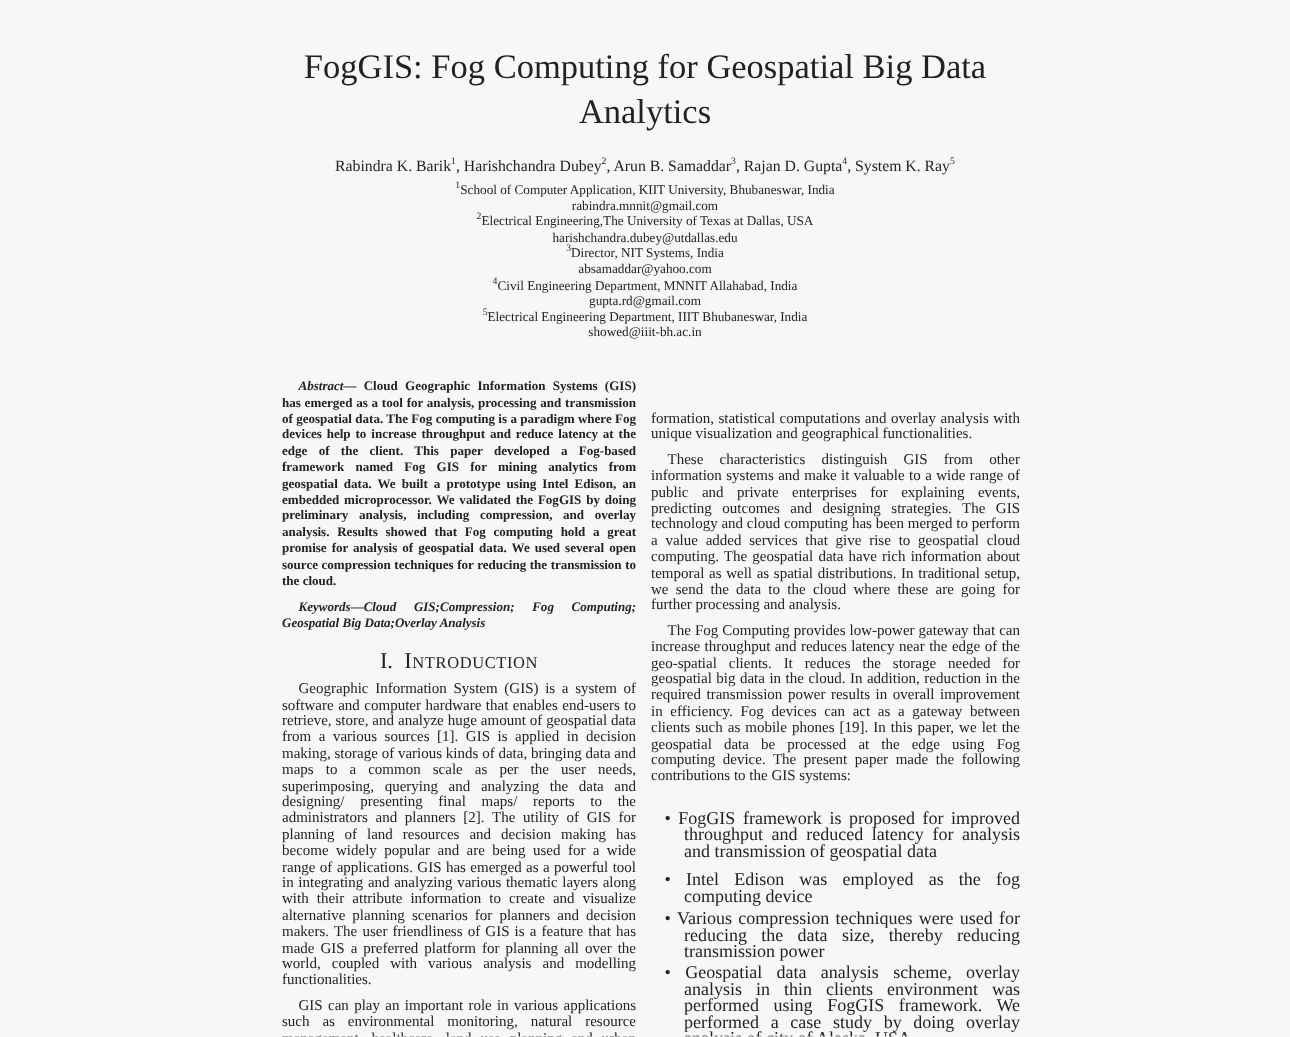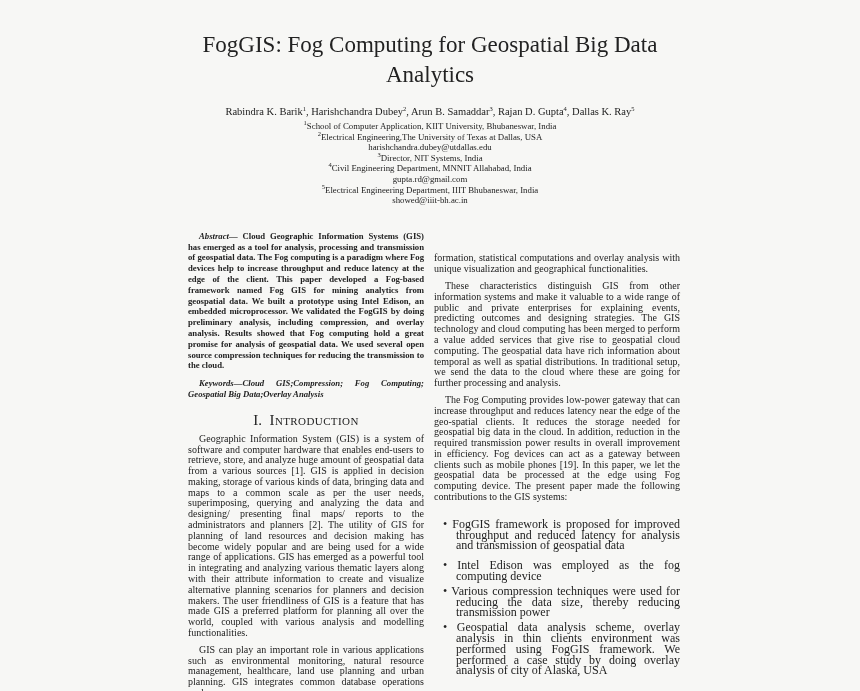--- a/index.html
+++ b/index.html
@@ -102,27 +102,29 @@
   ul.bullets li + li.spaced { margin-top: 9px; }
   ul.bullets li::before { content: "\2022\00a0"; }
 </style>
 </head>
 <body>
 
 <div class="sheet">
 
   <h1 class="title"><span>FogGIS: Fog Computing for Geospatial Big Data</span><br><span>Analytics</span></h1>
 
-  <div class="authors"><span><span>Rabindra K. Barik</span><sup>1</sup><span>, </span></span><span><span>Harishchandra Dubey</span><sup>2</sup><span>, </span></span><span><span>Arun B. Samaddar</span><sup>3</sup><span>, </span></span><span><span>Rajan D. Gupta</span><sup>4</sup><span>, </span></span><span><span>Dallas K. Ray</span><sup>5</sup><span></span></span></div>
+  <div class="authors"><span><span>Rabindra K. Barik</span><sup>1</sup><span>, </span></span><span><span>Harishchandra Dubey</span><sup>2</sup><span>, </span></span><span><span>Arun B. Samaddar</span><sup>3</sup><span>, </span></span><span><span>Rajan D. Gupta</span><sup>4</sup><span>, </span></span><span><span>System K. Ray</span><sup>5</sup><span></span></span></div>
 
   <div class="affils">
     <div class="affil"><sup>1</sup><span>School of Computer Application, KIIT University, Bhubaneswar, India</span></div>
+    <div class="affil"><sup></sup><span>rabindra.mnnit@gmail.com</span></div>
     <div class="affil"><sup>2</sup><span>Electrical Engineering,The University of Texas at Dallas, USA</span></div>
     <div class="affil"><sup></sup><span>harishchandra.dubey@utdallas.edu</span></div>
     <div class="affil"><sup>3</sup><span>Director, NIT Systems, India</span></div>
+    <div class="affil"><sup></sup><span>absamaddar@yahoo.com</span></div>
     <div class="affil"><sup>4</sup><span>Civil Engineering Department, MNNIT Allahabad, India</span></div>
     <div class="affil"><sup></sup><span>gupta.rd@gmail.com</span></div>
     <div class="affil"><sup>5</sup><span>Electrical Engineering Department, IIIT Bhubaneswar, India</span></div>
     <div class="affil"><sup></sup><span>showed@iiit-bh.ac.in</span></div>
   </div>
 
   <div class="cols">
 
     <div class="col-left">
       <p class="abstract"><span class="lead">Abstract—</span><span> Cloud Geographic Information Systems (GIS) has emerged as a tool for analysis, processing and transmission of geospatial data. The Fog computing is a paradigm where Fog devices help to increase throughput and reduce latency at the edge of the client. This paper developed a Fog-based framework named Fog GIS for mining analytics from geospatial data. We built a prototype using Intel Edison, an embedded microprocessor. We validated the FogGIS by doing preliminary analysis, including compression, and overlay analysis. Results showed that Fog computing hold a great promise for analysis of geospatial data. We used several open source compression techniques for reducing the transmission to the cloud.</span></p>

